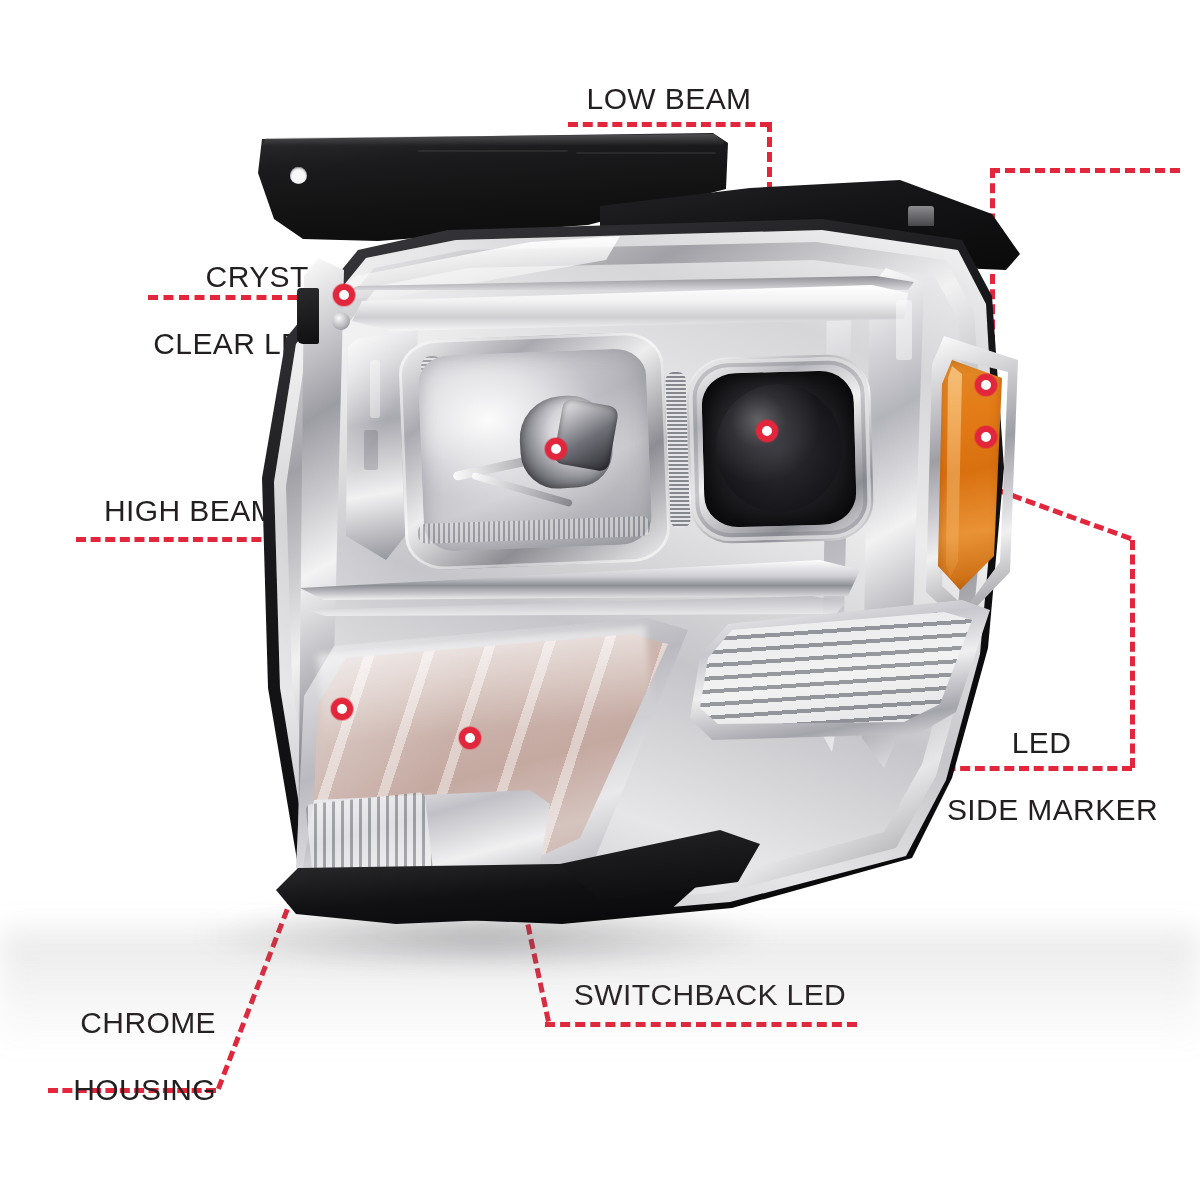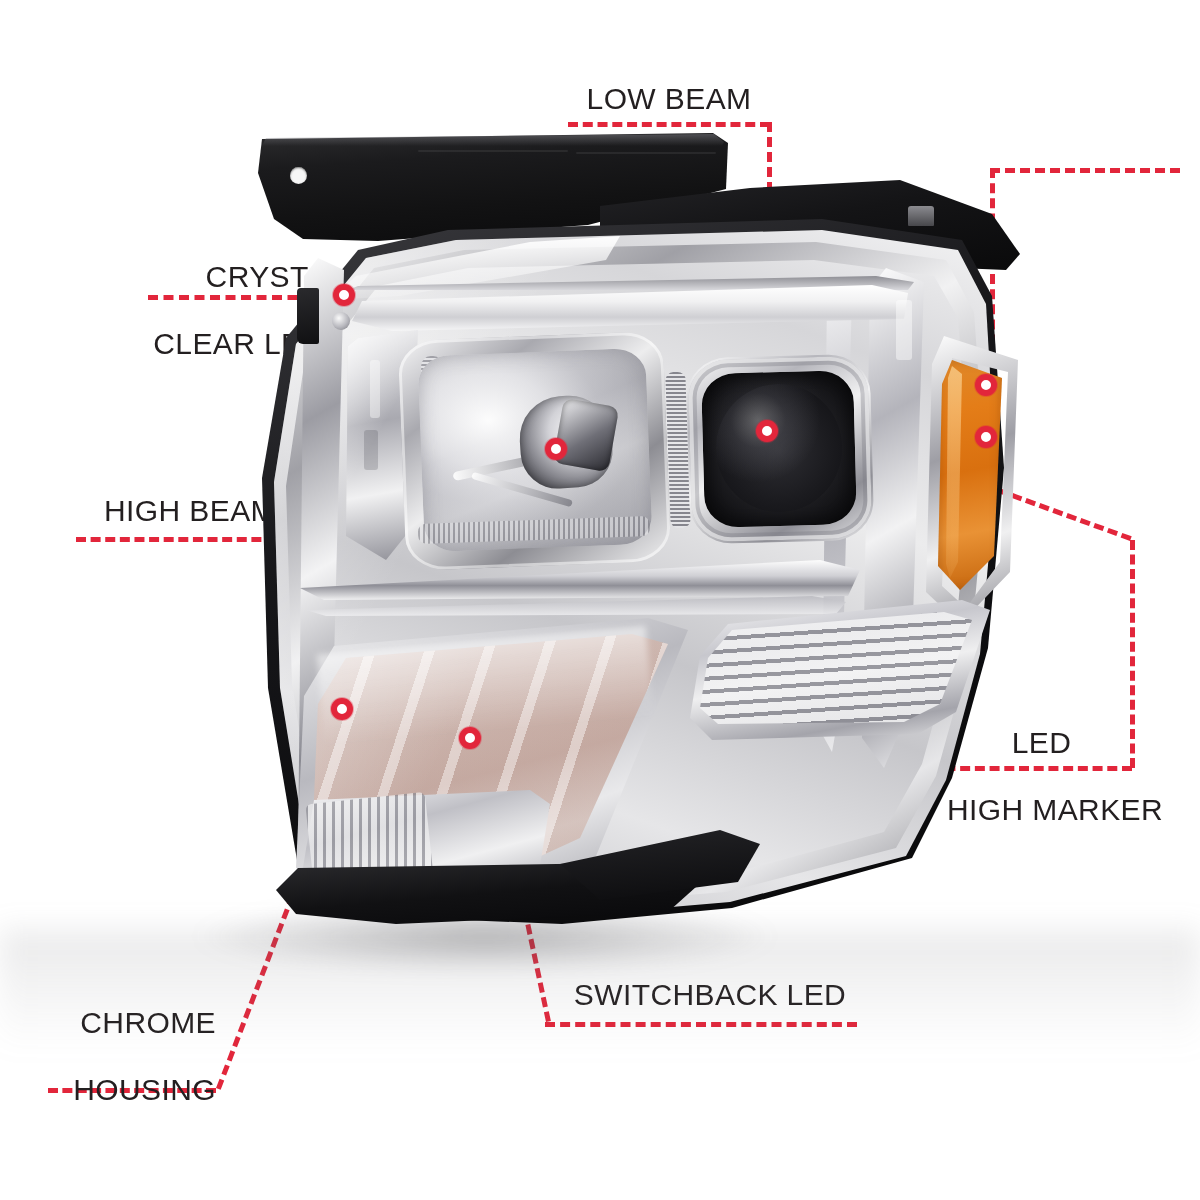--- a/index.html
+++ b/index.html
@@ -498,21 +498,21 @@
 
   <div class="label r" style="left:64px;top:226px;width:280px;">
     <span>CRYSTAL</span><br>
     <span>CLEAR LENS</span>
   </div>
 
   <div class="label r" style="left:46px;top:494px;width:230px;">HIGH BEAM</div>
 
   <div class="label c" style="left:912px;top:692px;width:224px;">
     <span>LED</span><br>
-    <span>HIGH MARKER</span>
+    <span>SIDE MARKER</span>
   </div>
 
   <div class="label c" style="left:570px;top:978px;width:280px;">SWITCHBACK LED</div>
 
   <div class="label r" style="left:10px;top:972px;width:206px;">
     <span>CHROME</span><br>
     <span>HOUSING</span>
   </div>
 
   <div class="dot" style="left:756px;top:420px;"></div>

